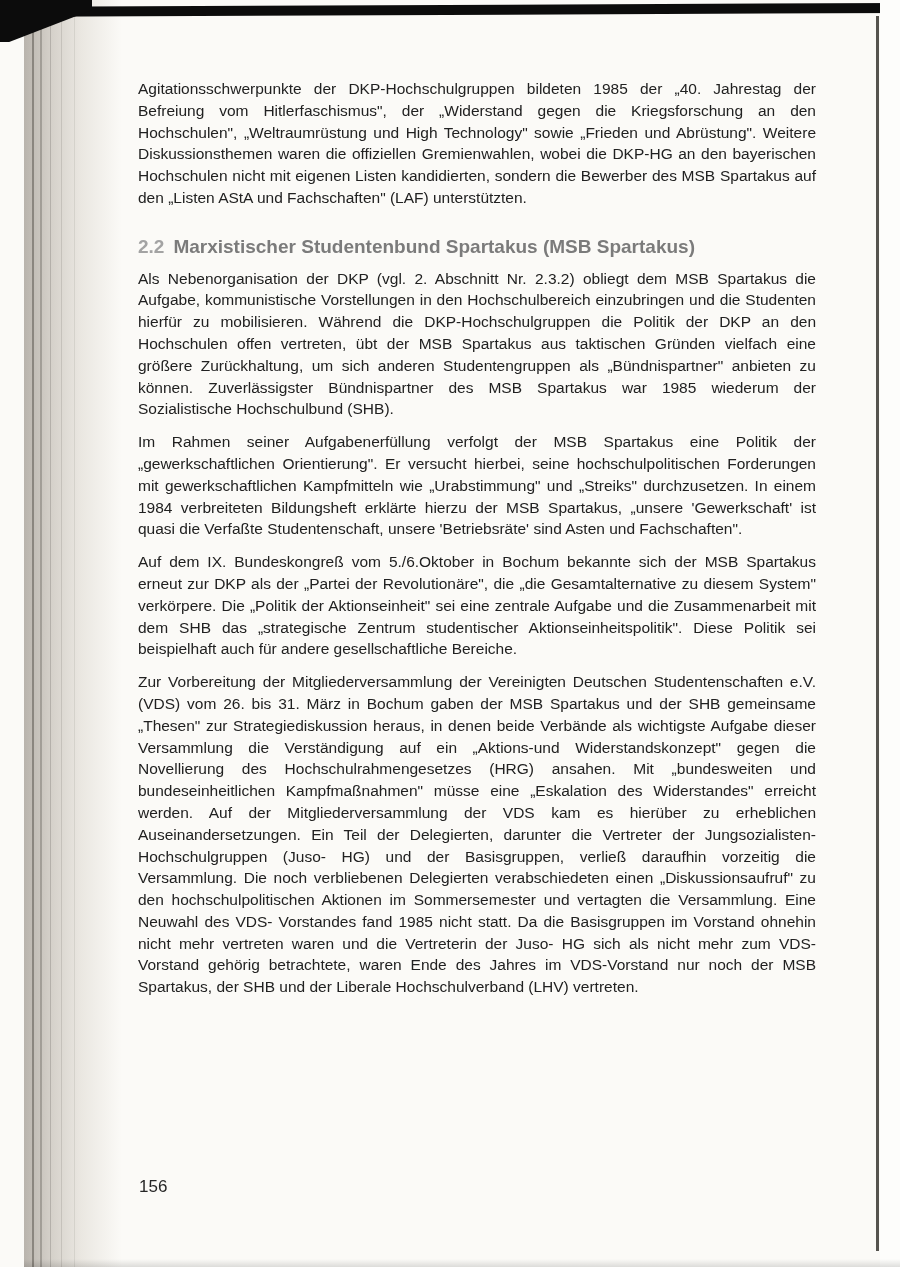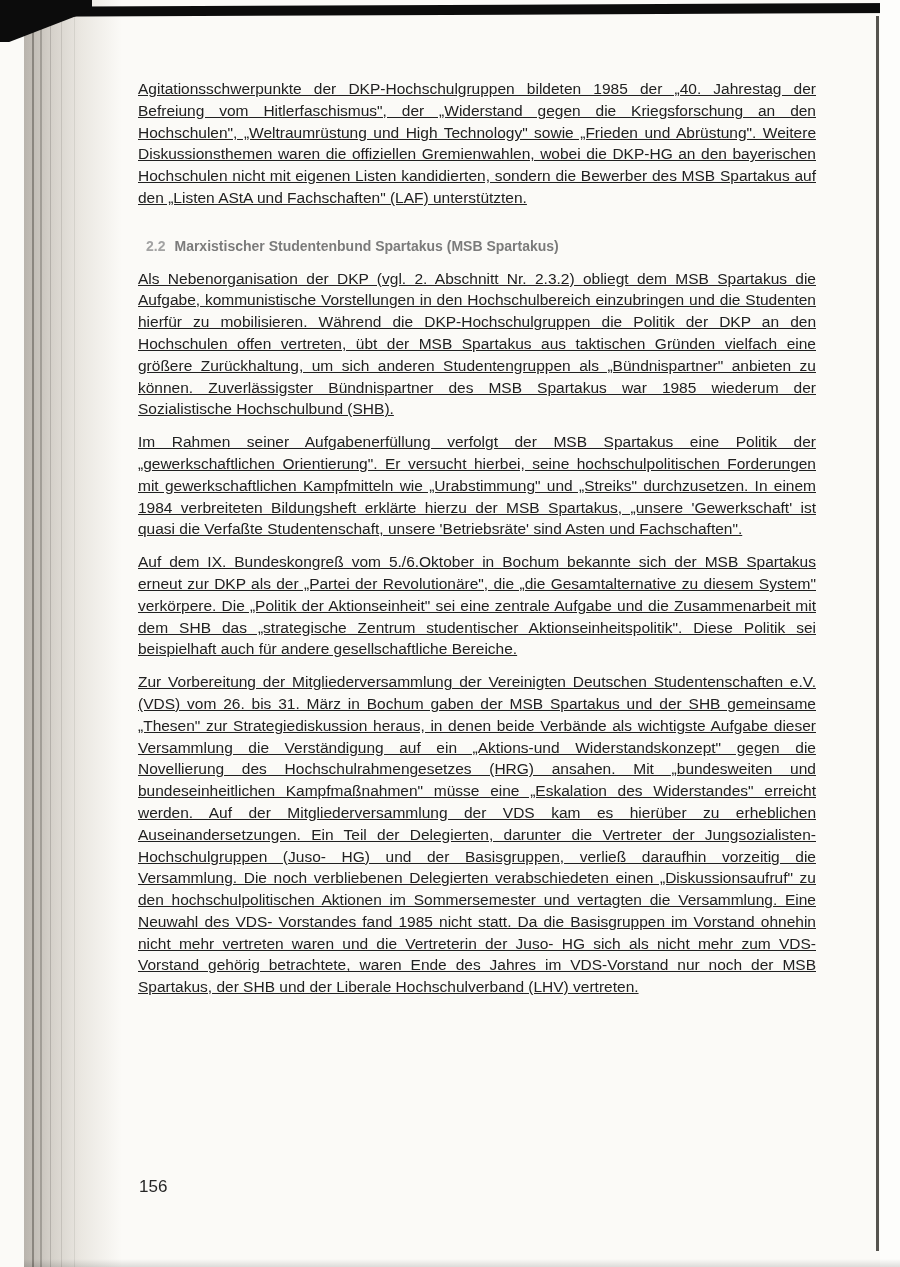--- a/index.html
+++ b/index.html
@@ -49,24 +49,24 @@
     background: linear-gradient(to bottom, rgba(0,0,0,0), rgba(0,0,0,.12));
   }
 
   
   .text-block {
     position: absolute; left: 138px; top: 78px; width: 678px;
     font-size: 15.5px; line-height: 21.8px; color: #212121;
     text-align: justify;
     hyphens: auto; -webkit-hyphens: auto;
   }
-  .text-block p { margin: 0 0 11px 0; text-decoration: underline; }
+  .text-block p { margin: 0 0 11px 0; }
   .heading {
-    margin: 27px 0 10px 8px;
-    font-size: 14px; line-height: 21.8px;
+    margin: 27px 0 10px 0;
+    font-size: 19px; line-height: 21.8px;
     font-weight: 700; color: #7b7b7b;
   }
   .heading .num { color: #a3a3a3; margin-right: 9px; }
   .page-number {
     position: absolute; left: 139px; top: 1177px;
     font-size: 17px; color: #262626;
   }
 </style>
 </head>
 <body>

